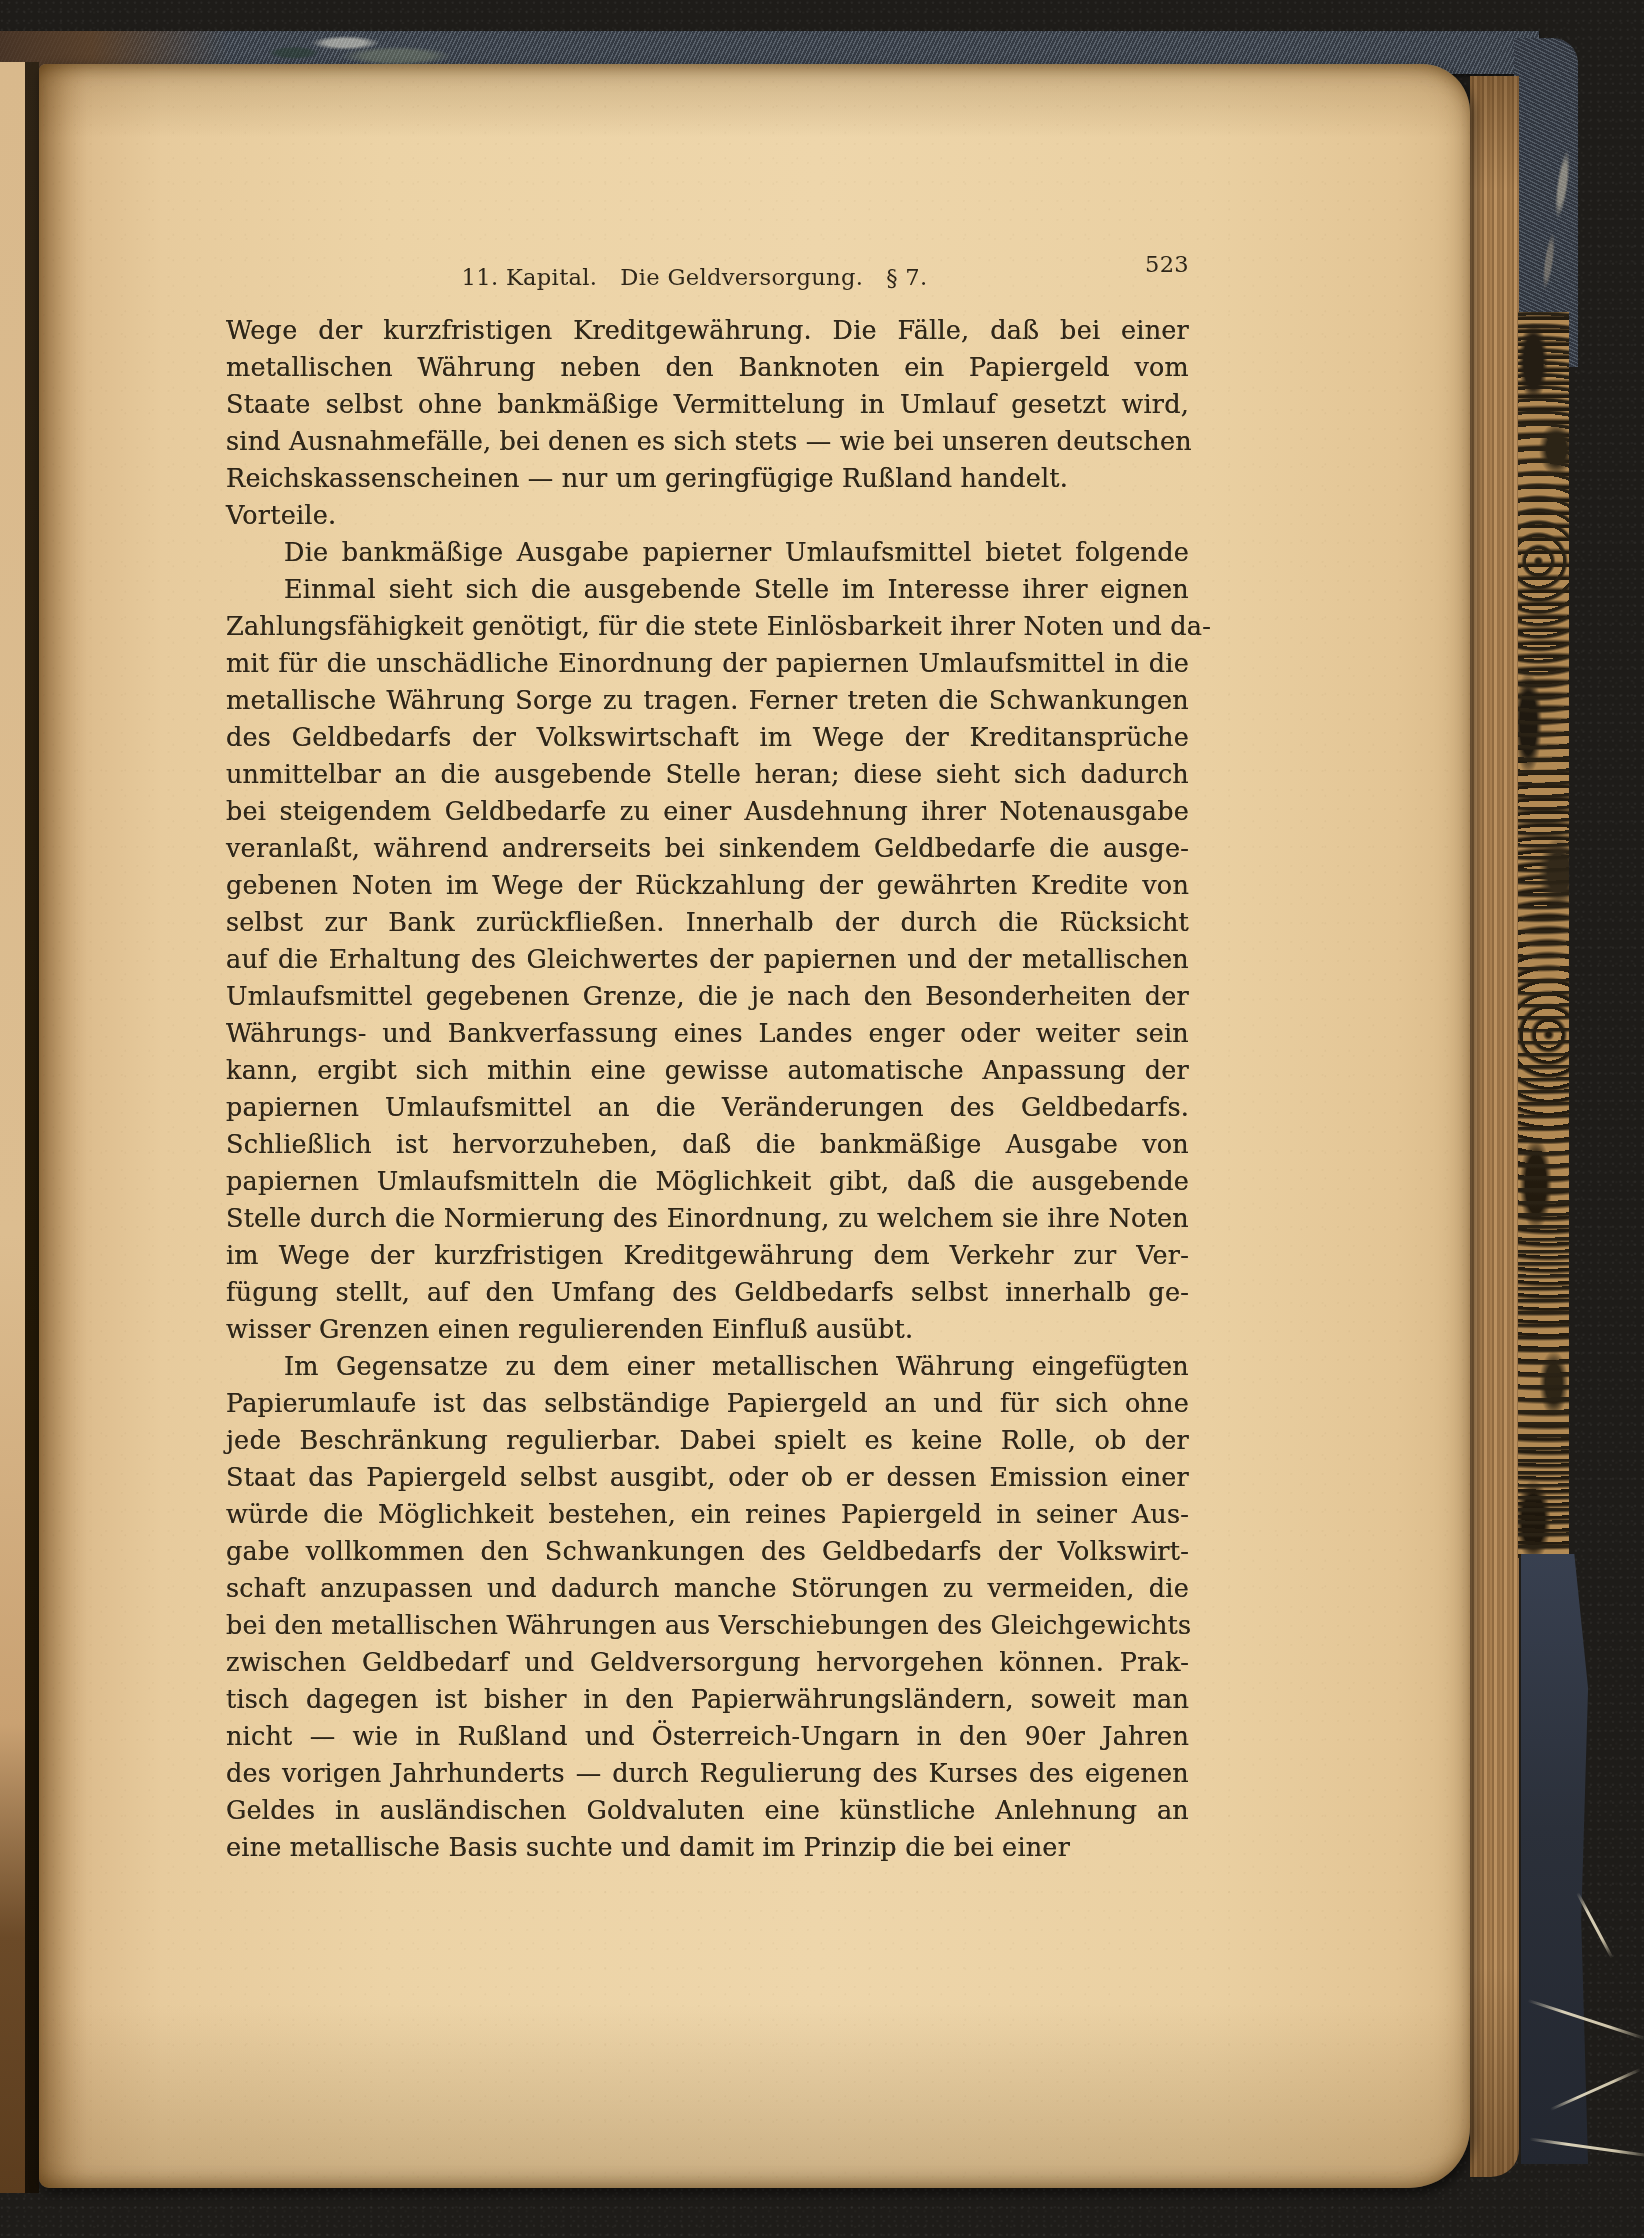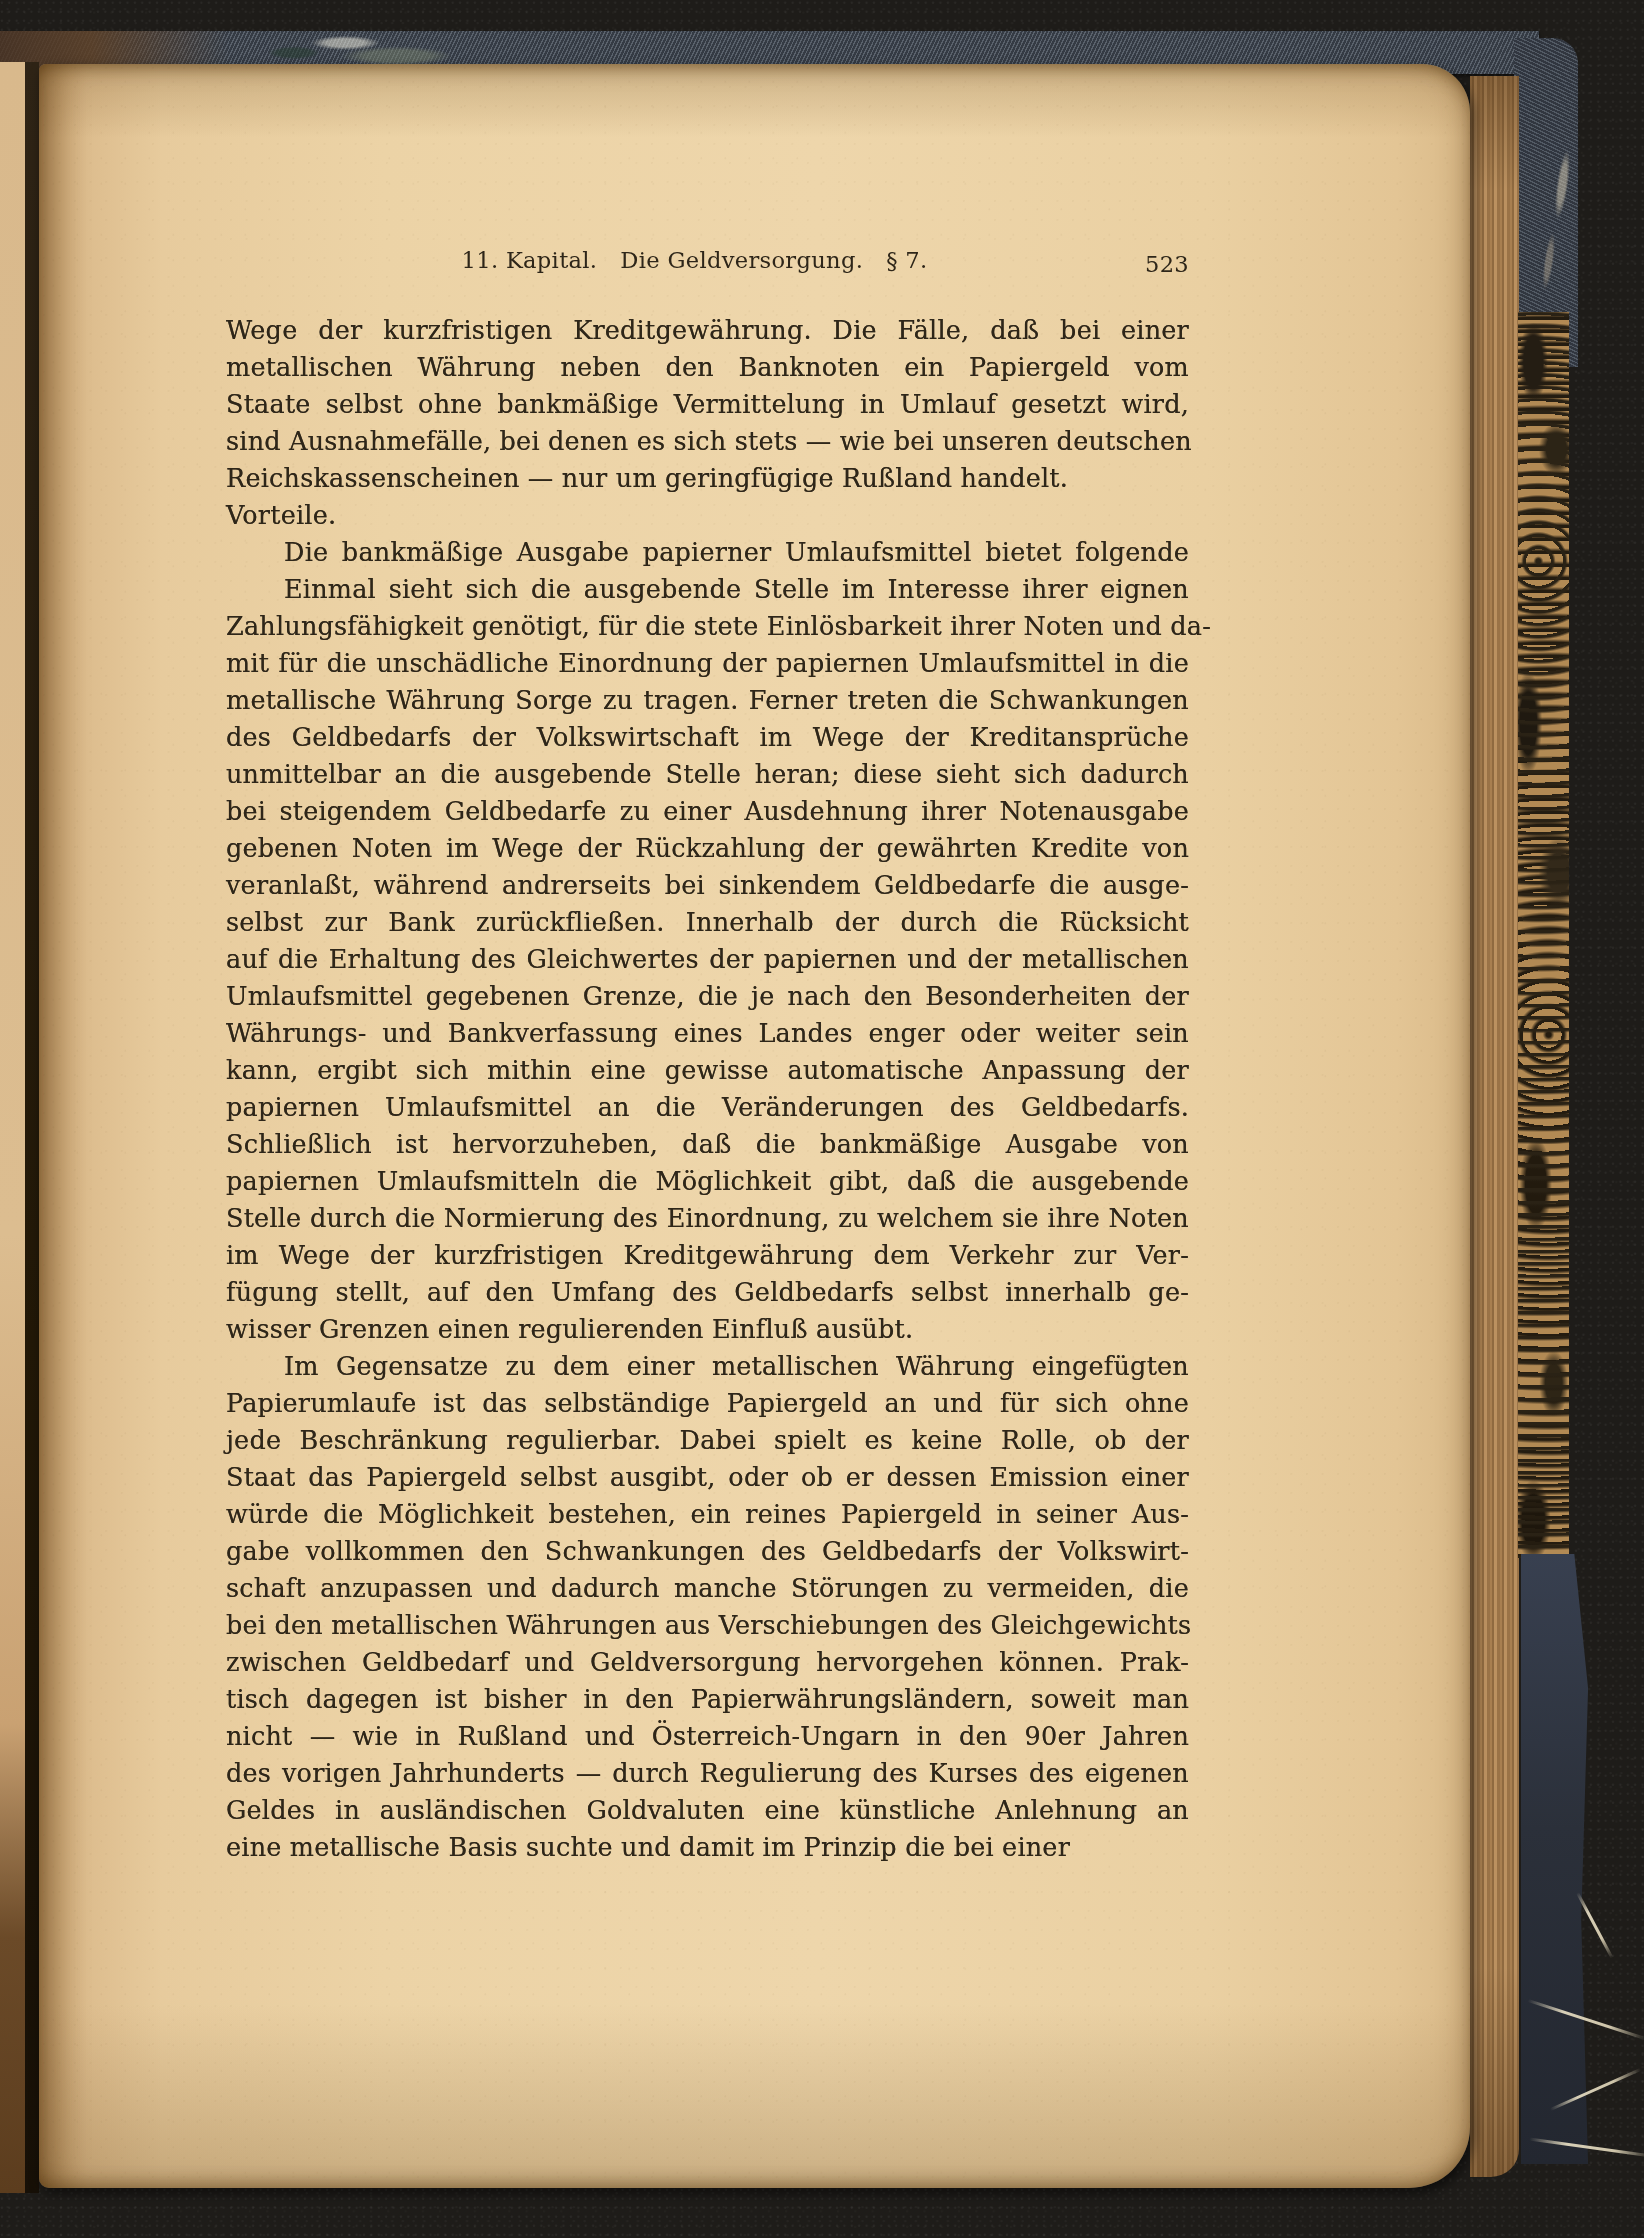--- a/index.html
+++ b/index.html
@@ -96,21 +96,21 @@
       inset 0 13px 16.4px -10px rgba(80,50,10,.5),
       inset 0 -15px 18px -11.5px rgba(80,50,10,.45),
       inset 25px 0 38px -18px rgba(70,40,5,.6),
       inset -21.4px 0 28px -20px rgba(90,55,15,.5),
       3.3px 5px 11.5px rgba(0,0,0,.55);
   }
   .page-header{
     position:absolute;left:170px;top:183px;width:980px;height:33px;
     font-size:22.6px;color:var(--ink,#2e2619);letter-spacing:0.3px;
   }
-  .header-center{position:absolute;left:0;right:9px;text-align:center;white-space:nowrap;}
+  .header-center{position:absolute;left:0;right:9px;text-align:center;white-space:nowrap;margin-top:17px;}
   .header-center span{margin:0 11.5px;}
   .page-number{position:absolute;right:0;top:4px;}
   .body-text{
     position:absolute;left:170px;top:248px;width:980px;
     font-size:25.5px;color:var(--ink,#2e2619);
     text-shadow:0 0 0.5px rgba(46,38,25,.75);
     letter-spacing:0.2px;
   }
   .line{height:37px;line-height:37px;white-space:nowrap;text-align:justify;text-align-last:justify;margin-left:17px;}
   .line.last{text-align-last:left;}
@@ -149,22 +149,22 @@
       <div class="line last">Reichskassenscheinen — nur um geringfügige Rußland handelt.</div>
       <div class="line last">Vorteile.</div>
       <div class="line indent">Die bankmäßige Ausgabe papierner Umlaufsmittel bietet folgende</div>
       <div class="line indent">Einmal sieht sich die ausgebende Stelle im Interesse ihrer eignen</div>
       <div class="line">Zahlungsfähigkeit genötigt, für die stete Einlösbarkeit ihrer Noten und da-</div>
       <div class="line">mit für die unschädliche Einordnung der papiernen Umlaufsmittel in die</div>
       <div class="line">metallische Währung Sorge zu tragen.  Ferner treten die Schwankungen</div>
       <div class="line">des Geldbedarfs der Volkswirtschaft im Wege der Kreditansprüche</div>
       <div class="line">unmittelbar an die ausgebende Stelle heran; diese sieht sich dadurch</div>
       <div class="line">bei steigendem Geldbedarfe zu einer Ausdehnung ihrer Notenausgabe</div>
+      <div class="line">veranlaßt, während andrerseits bei sinkendem Geldbedarfe die ausge-</div>
       <div class="line">gebenen Noten im Wege der Rückzahlung der gewährten Kredite von</div>
-      <div class="line">veranlaßt, während andrerseits bei sinkendem Geldbedarfe die ausge-</div>
       <div class="line">selbst zur Bank zurückfließen.  Innerhalb der durch die Rücksicht</div>
       <div class="line">auf die Erhaltung des Gleichwertes der papiernen und der metallischen</div>
       <div class="line">Umlaufsmittel gegebenen Grenze, die je nach den Besonderheiten der</div>
       <div class="line">Währungs- und Bankverfassung eines Landes enger oder weiter sein</div>
       <div class="line">kann, ergibt sich mithin eine gewisse automatische Anpassung der</div>
       <div class="line">papiernen Umlaufsmittel an die Veränderungen des Geldbedarfs.</div>
       <div class="line">Schließlich ist hervorzuheben, daß die bankmäßige Ausgabe von</div>
       <div class="line">papiernen Umlaufsmitteln die Möglichkeit gibt, daß die ausgebende</div>
       <div class="line">Stelle durch die Normierung des Einordnung, zu welchem sie ihre Noten</div>
       <div class="line">im Wege der kurzfristigen Kreditgewährung dem Verkehr zur Ver-</div>

